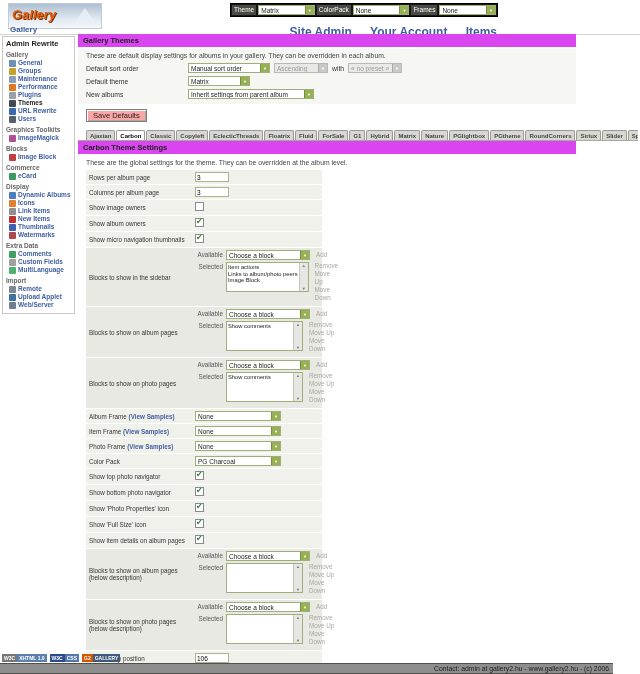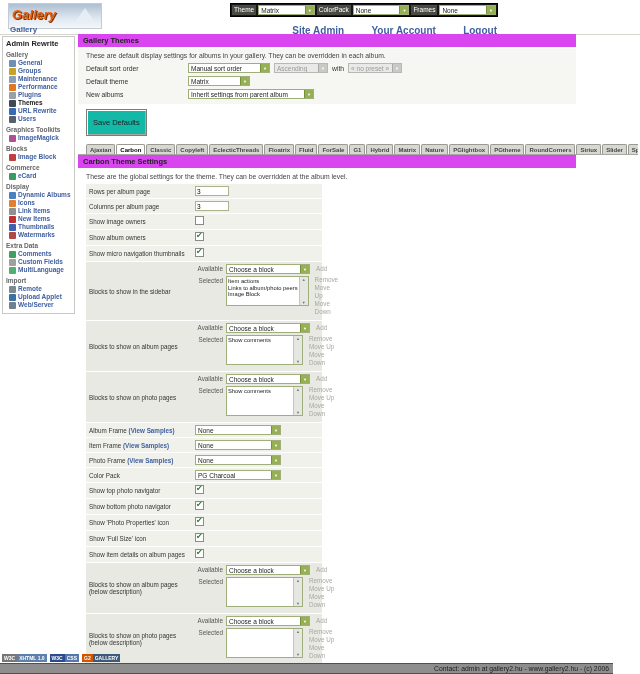--- a/index.html
+++ b/index.html
@@ -24,21 +24,21 @@
     box-sizing:border-box;font-size:6.5px;color:#222;padding-left:2px;white-space:nowrap;overflow:hidden}
   .fsel .val{flex:1;overflow:hidden;white-space:nowrap}
   .fsel .arr{width:8px;align-self:stretch;flex:none;background:#97b054;border-left:1px solid #76903c;color:#fff;
     font-size:4px;display:flex;align-items:center;justify-content:center}
   .fsel.dis{background:#e9e9e7;border-color:#b8b8b4;color:#9a9a96}
   .fsel.dis .arr{background:#c9c9c5;border-left-color:#aaa}
   .w62{width:62px}.w82{width:82px}.w54{width:54px}.w126{width:126px}
   .crumbrow{position:absolute;left:0;top:25px;width:497px;height:10px}
   .crumb{position:absolute;left:10px;top:0;color:#3f5f9f;font-weight:bold;font-size:8px;cursor:pointer}
   .toplinks{position:absolute;right:0;top:0;text-align:right}
-  .toplinks span{color:#3f5f9f;font-weight:bold;font-size:10px;margin-left:25px;cursor:pointer}
+  .toplinks span{color:#3f5f9f;font-weight:bold;font-size:12px;margin-left:16px;cursor:pointer}
   
   .sidebar{position:absolute;left:2px;top:36px;width:73px;border:1px solid #c9c9c4;background:#fff;
     padding:2px 2px 4px 3px;box-sizing:border-box}
   .sb-title{font-size:7.5px;font-weight:bold;color:#222;margin-bottom:2px}
   .sb-group{font-size:6.5px;font-weight:bold;color:#666;margin-top:3px;line-height:8px}
   .sb-item{display:flex;align-items:center;gap:2px;margin-left:3px;line-height:8px;height:8px;cursor:pointer}
   .sb-ico{width:7px;height:7px;flex:none;border-radius:1px;background:#888}
   .sb-lbl{font-size:6.5px;font-weight:bold;color:#3f5f9f;white-space:nowrap;overflow:hidden}
   .sb-item.active .sb-lbl{color:#1a1a1a}
   
@@ -69,22 +69,22 @@
   .main{position:absolute;left:78px;top:34px;width:562px}
   .bar{width:498px;box-sizing:border-box;background:#d946ef;border-bottom:1px solid #fff;
     font-size:7.5px;font-weight:bold;color:#222;padding:2px 5px;margin-bottom:1px}
   .defaults{width:498px;box-sizing:border-box;background:#f6f6f2;padding:3px 4px 5px 8px;margin-bottom:1px}
   .sec-title{font-size:7.5px;font-weight:bold;color:#222;margin-bottom:2px}
   .sec-desc{font-size:6.8px;color:#444;margin-bottom:4px}
   .drow{display:flex;align-items:center;gap:4px;margin-top:3px}
   .dlbl{width:98px;flex:none;font-size:6.8px;color:#333}
   .withlbl{font-size:6.8px;color:#333}
   .savestrip{width:498px;box-sizing:border-box;padding:4px 0 5px 8px;background:#fff}
-  .btn{font-family:inherit;font-size:7.5px;color:#222;background:#14b8a6;border:1px solid #7d7d78;
-    box-shadow:inset 1px 1px 0 #fff,inset -1px -1px 0 #a8a8a2;padding:8px 6px;cursor:pointer}
+  .btn{font-family:inherit;font-size:7.5px;color:#222;background:#fca5a5;border:1px solid #7d7d78;
+    box-shadow:inset 1px 1px 0 #fff,inset -1px -1px 0 #a8a8a2;padding:1px 6px;cursor:pointer}
   .tabs{width:560px;height:11px;border-bottom:1px solid #a8a8a2;white-space:nowrap;overflow:hidden;
     margin:3px 0 0 0;padding-left:8px;box-sizing:border-box}
   .tab{display:inline-block;font-size:6px;line-height:8px;font-weight:bold;color:#444;
     background:#d8d8d2;border:1px solid #9a9a93;border-bottom:none;border-radius:2px 2px 0 0;
     padding:1px 3px;margin-right:1px;cursor:pointer}
   .tab.active{background:#fff;color:#000}
   .desc2{font-size:6.8px;color:#444;padding:3px 8px 4px 8px;width:498px;box-sizing:border-box}
   .rows{width:236px;margin-left:8px}
   .srow{display:flex;align-items:center;background:#f1f1ec;margin-bottom:1px;padding:2px 3px;box-sizing:border-box;min-height:9px}
   .srow.chooser{background:#e9e9e3;align-items:center}
@@ -140,21 +140,21 @@
     <span class="fsel w62" data-name="frames-select">
         <span class="val" data-name="select-value">None</span>
         <span class="arr" data-name="dropdown-arrow-icon">▼</span>
       </span>
   </div>
   <div class="crumbrow" data-name="breadcrumb-row">
     <span class="crumb" data-name="breadcrumb-gallery-link">Gallery</span>
     <span class="toplinks" data-name="account-links">
       <span data-name="site-admin-link">Site Admin</span>
       <span data-name="your-account-link">Your Account</span>
-      <span data-name="logout-link">Logout</span>
+      <span data-name="logout-link">Items</span>
     </span>
   </div>
 </div>
 
 <div class="sidebar" data-name="admin-sidebar">
   <div class="sb-title" data-name="sidebar-title">Admin Rewrite</div>
   <div id="sb-groups" data-name="sidebar-groups">
       <div class="sb-group" data-name="sidebar-group-gallery">Gallery</div>
       <div class="sb-item" data-name="sidebar-item-general">
         <span class="sb-ico" data-name="general-icon"></span>

